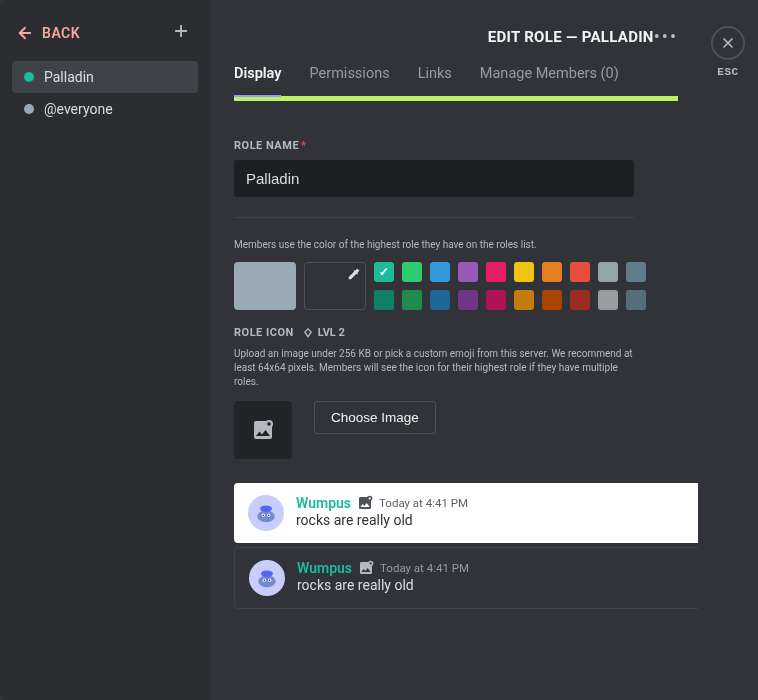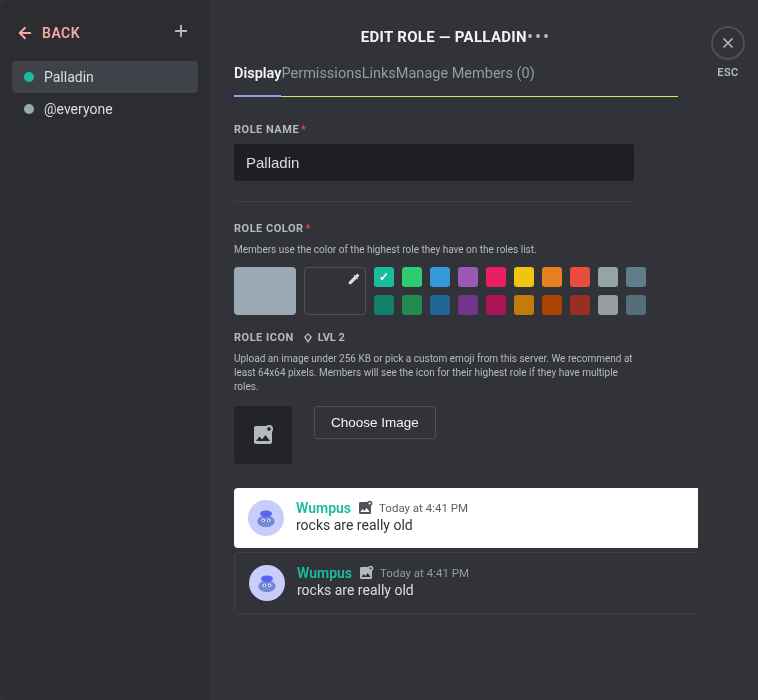--- a/index.html
+++ b/index.html
@@ -49,34 +49,35 @@
   }
   .main {
     flex: 1;
     padding: 26px 20px 0 24px;
     position: relative;
     overflow: hidden;
   }
   .title-row {
     display: flex;
     align-items: center;
-    justify-content: center;
+    justify-content: flex-end;
     margin-bottom: 18px;
   }
   .page-title {
     font-size: 15px;
     font-weight: 700;
     color: #f2f3f5;
     letter-spacing: 0.3px;
   }
   .more-btn { color: #b5bac1; font-size: 18px; cursor: pointer; letter-spacing: 2px; }
   .tabs {
     display: flex;
-    border-bottom: 1px solid #bef264;
-    margin-bottom: 26px;
+    gap: 28px;
+    border-bottom: 5px solid #bef264;
+    margin-bottom: 38px;
   }
   .tab {
     padding-bottom: 14px;
     font-size: 14.5px;
     color: #949ba4;
     cursor: pointer;
     position: relative;
   }
   .tab.active {
     color: #f2f3f5;
@@ -184,20 +185,21 @@
   .msg-text { font-size: 14px; margin-top: 1px; }
   .preview.light .msg-text { color: #313338; }
   .role-icon-preview { width: 16px; height: 16px; }
 
   .esc-col {
     width: 60px;
     padding-top: 26px;
     display: flex;
     flex-direction: column;
     align-items: center;
+    font-family: Liberation Mono, monospace;
   }
   .esc-circle {
     width: 34px; height: 34px; border-radius: 50%;
     border: 2px solid #4e5058;
     display: flex; align-items: center; justify-content: center;
     cursor: pointer;
     color: #b5bac1;
   }
   .esc-label { font-size: 11px; color: #b5bac1; margin-top: 6px; font-weight: 600; letter-spacing: 0.5px;}
 </style>
@@ -245,23 +247,20 @@
 
   
   <div class="section-label">
     <span>ROLE NAME</span><span class="required">*</span>
   </div>
   <input class="text-input" value="Palladin" style="">
 
   <div class="divider"></div>
 
   
-  <div class="section-label">
-    <span>ROLE COLOR</span><span class="required">*</span>
-  </div>
   <div class="help-text">Members use the color of the highest role they have on the roles list.</div>
   <div class="swatch-row">
     <div class="swatch-big"></div>
     <div class="swatch-custom">
       <svg class="eyedrop" width="14" height="14" viewBox="0 0 24 24" fill="currentColor">
           <path d="M20.71 5.63l-2.34-2.34a1 1 0 0 0-1.41 0l-3.12 3.12-1.41-1.41-1.41 1.41 1.41 1.41L3 17.25V21h3.75l9.43-9.43 1.41 1.41 1.41-1.41-1.41-1.41 3.12-3.12a1 1 0 0 0 0-1.41z"></path>
         </svg>
     </div>
     <div class="swatch-grid" id="swatch-grid">
         <div class="swatch checked" style="background: rgb(26, 188, 156);"></div>

